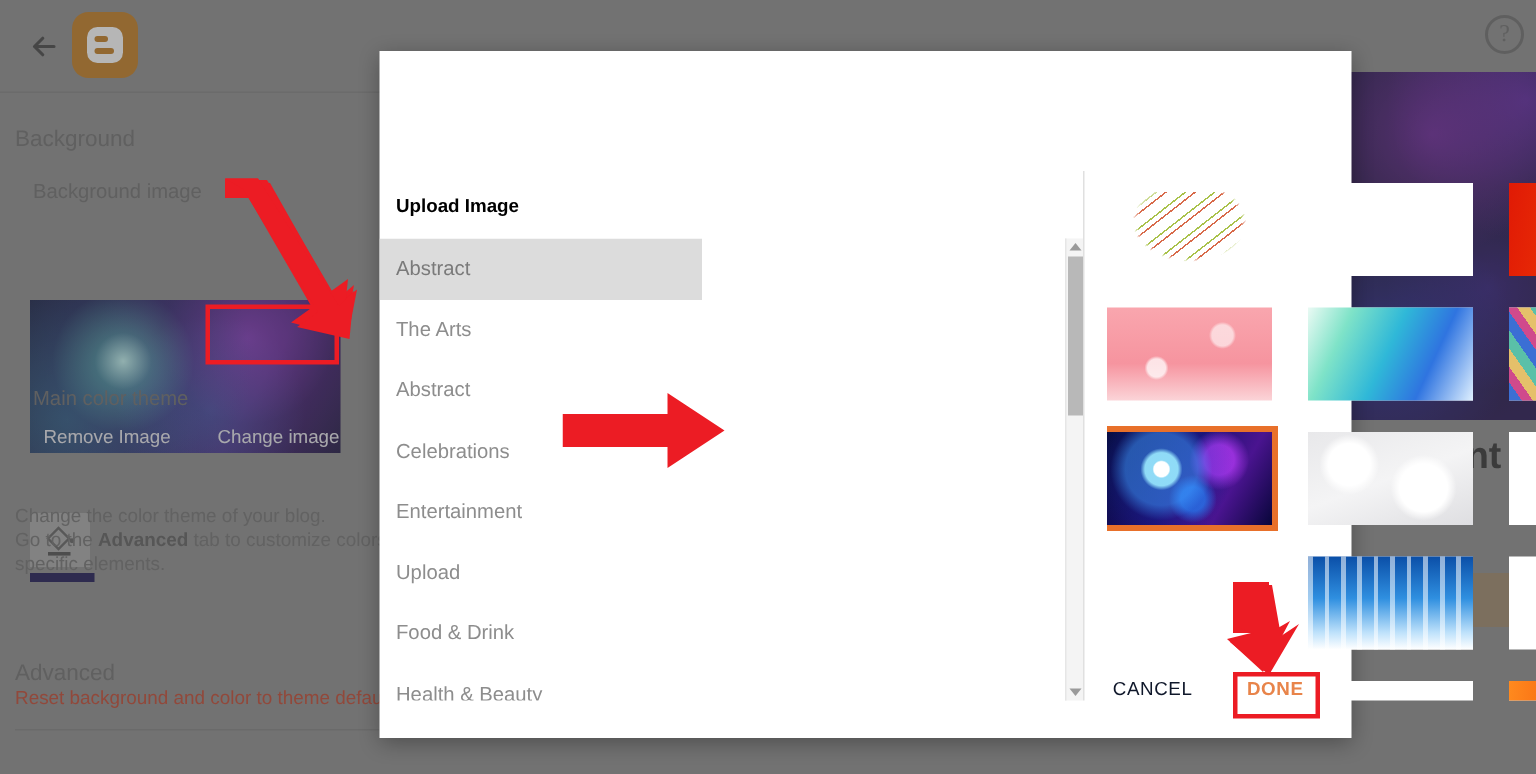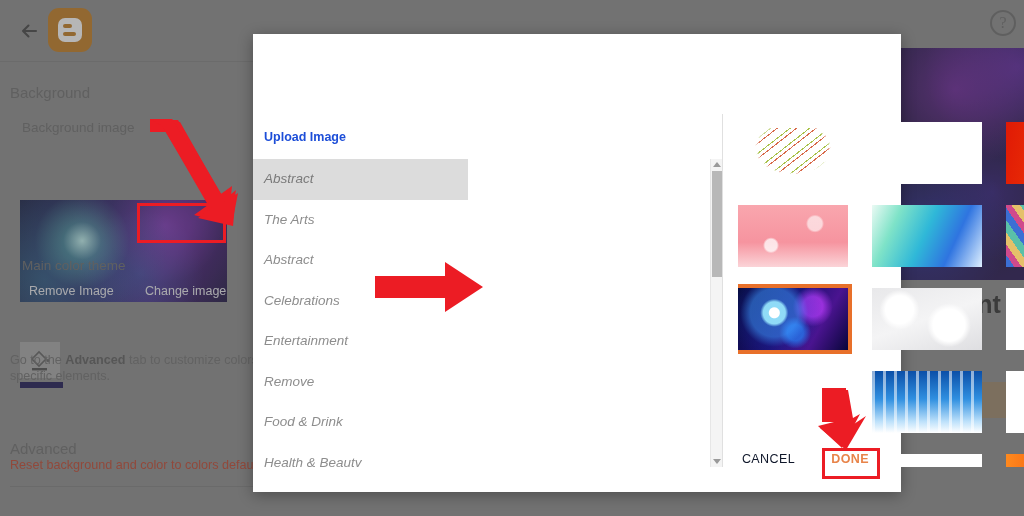--- a/index.html
+++ b/index.html
@@ -92,33 +92,32 @@
   .scrim { position: absolute; inset: 0; background: rgba(80,80,80,0.42); }
 
   
   .dialog {
     position: absolute; left: 253px; top: 34px; width: 648px; height: 458px;
     background: #ffffff; box-shadow: 0 3px 14px rgba(0,0,0,0.32);
   }
   .dialog-title { position: absolute; left: 14px; top: 19px; font-size: 17.5px; color: #3f3f3f; }
 
   .upload-link {
-    position: absolute; left: 11px; top: 96px; font-size: 12.5px; color: #1d4ed8;
+    position: absolute; left: 11px; top: 96px; font-size: 12.5px; color: #000000;
     font-weight: bold; cursor: pointer;
   }
 
   .cat-list {
     position: absolute; left: 0px; top: 125px; width: 215px; height: 308px;
     overflow: hidden;
   }
   .cat-item {
     position: relative; height: 40.5px; line-height: 40.5px;
     padding-left: 11px; font-size: 13.5px; color: #8d8d8d; cursor: pointer;
     white-space: nowrap;
-    font-style: italic;
   }
   .cat-item.active { background: #dcdcdc; color: #7a7a7a; }
 
   .cat-scrollbar { position: absolute; left: 457px; top: 125px; width: 12px; height: 308px; background: #f4f4f4; border-left: 1px solid #e6e6e6;}
   .cat-scrollbar .thumb-el { position: absolute; left: 1px; top: 12px; width: 10px; height: 106px; background: #b8b8b8; }
   .sb-arrow { position: absolute; left: 2px; width: 0; height: 0; border-left: 4px solid transparent; border-right: 4px solid transparent; }
   .sb-arrow.up { top: 3px; border-bottom: 5px solid #9a9a9a; }
   .sb-arrow.down { bottom: 3px; border-top: 5px solid #9a9a9a; }
 
   .cat-divider { position: absolute; left: 469px; top: 80px; width: 1px; height: 353px; background: #e0e0e0; }
@@ -170,47 +169,48 @@
       <div class="field-label" style="top:196px;">Main color theme</div>
       <div class="color-swatch">
         <svg width="24" height="24" viewBox="0 0 24 24">
           <path d="M4 11 L11 4 L18 11 L11 18 Z" fill="none" stroke="#5d5d5d" stroke-width="1.6"></path>
           <circle cx="20" cy="12.5" r="1.6" fill="#5d5d5d"></circle>
           <rect x="4" y="20" width="15" height="2.4" fill="#4a4a4a"></rect>
         </svg>
       </div>
       <div class="color-bar"></div>
 
+      <div class="body-text" style="top:274px;">Change the color theme of your blog.</div>
       <div class="body-text" style="top:290px;">
         <span>Go to the </span><b>Advanced</b><span> tab to customize colors</span>
       </div>
       <div class="body-text" style="top:306px;">specific elements.</div>
 
-      <div class="reset-link">Reset background and color to colors defau</div>
+      <div class="reset-link">Reset background and color to theme defau</div>
       <div class="hr"></div>
       <div class="section-title" style="top:378px;">Advanced</div>
     </div>
 
     <div class="preview-strip"></div>
     <div class="preview-text">account</div>
     <div class="preview-bar"></div>
   </div>
 
   <div class="scrim"></div>
 
   <div class="dialog">
     <div class="upload-link">Upload Image</div>
 
     <div class="cat-list" id="cat-list">
         <div class="cat-item active">Abstract</div>
         <div class="cat-item">The Arts</div>
         <div class="cat-item">Abstract</div>
         <div class="cat-item">Celebrations</div>
         <div class="cat-item">Entertainment</div>
-        <div class="cat-item">Remove</div>
+        <div class="cat-item">Upload</div>
         <div class="cat-item">Food &amp; Drink</div>
         <div class="cat-item">Health &amp; Beauty</div>
       </div>
 
     <div class="cat-scrollbar">
       <span class="sb-arrow up"></span>
       <span class="thumb-el"></span>
       <span class="sb-arrow down"></span>
     </div>
     <div class="cat-divider"></div>

